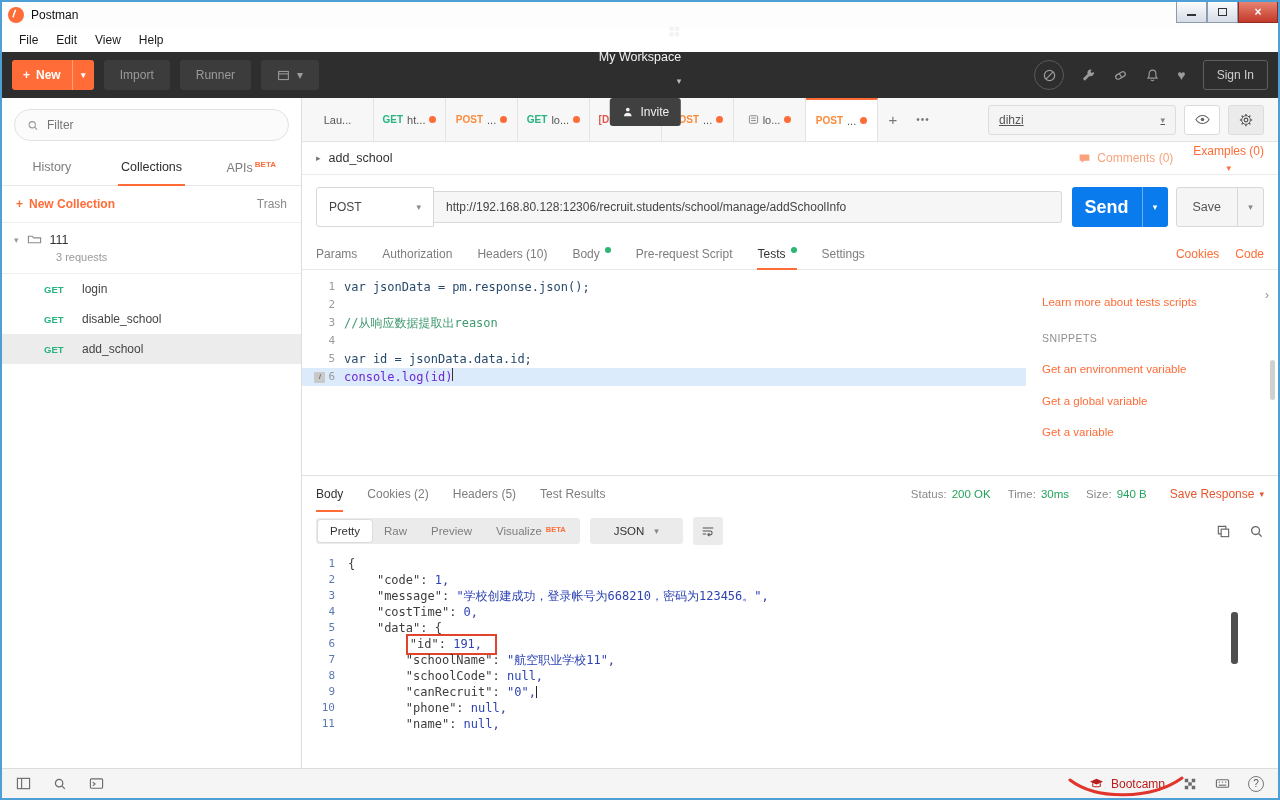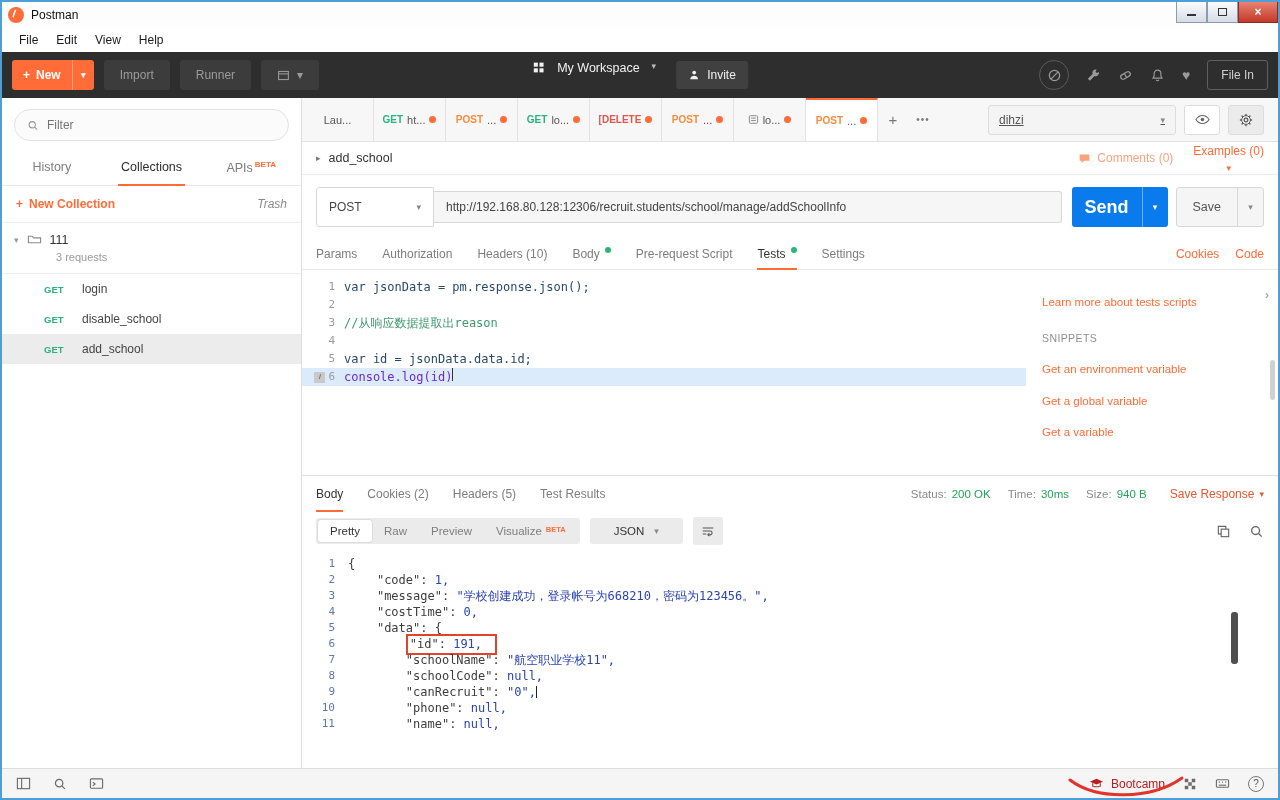--- a/index.html
+++ b/index.html
@@ -27,21 +27,21 @@
   
   .menubar { height:24px; display:flex; align-items:center; padding-left:8px; background:#fff; flex:none; }
   .menu-item { font-size:12px; padding:0 9px; color:#1a1a1a; }
 
   
   .appheader { height:46px; background:#2e2e2e; display:flex; align-items:center; padding:0 10px; position:relative; flex:none; }
   .btn-new { display:flex; align-items:stretch; background:#ff6c37; border-radius:3px; color:#fff; font-size:12px; font-weight:bold; overflow:hidden; height:30px; }
   .btn-new-main { padding:0 11px; display:flex; align-items:center; gap:6px; }
   .btn-new-caret { width:22px; display:flex; align-items:center; justify-content:center; border-left:1px solid rgba(255,255,255,.35); font-size:9px; }
   .hdr-btn { height:30px; padding:0 16px; background:#3c3c3c; color:#9b9b9b; font-size:12px; border-radius:3px; margin-left:10px; display:flex; align-items:center; gap:7px; }
-  .workspace-group { position:absolute; left:50%; transform:translateX(-50%); display:flex; align-items:flex-start; gap:12px; color:#f2f2f2; font-size:12.5px; }
+  .workspace-group { position:absolute; left:50%; transform:translateX(-50%); display:flex; align-items:flex-end; gap:12px; color:#f2f2f2; font-size:12.5px;flex-direction:column; }
   .ws-caret { color:#bbb; font-size:9px; }
   .invite-btn { background:#404040; color:#f0f0f0; padding:0 12px; height:28px; border-radius:3px; display:flex; align-items:center; gap:7px; font-size:12px; margin-left:8px; }
   .hdr-right { margin-left:auto; display:flex; align-items:center; gap:17px; color:#9b9b9b; }
   .offline-btn { width:30px; height:30px; border-radius:50%; border:1px solid #5a5a5a; display:flex; align-items:center; justify-content:center; color:#9b9b9b; }
   .heart-glyph { font-size:14px; }
   .signin-btn { height:30px; padding:0 13px; border:1px solid #5f5f5f; border-radius:3px; color:#cfcfcf; font-size:12px; display:flex; align-items:center; }
 
   
   .content { flex:1; display:flex; min-height:0; }
 
@@ -49,21 +49,21 @@
   .sidebar { width:300px; border-right:1px solid #ddd; display:flex; flex-direction:column; flex:none; background:#fff; }
   .filter-box { margin:11px 12px; height:32px; border:1px solid #e2e2e2; border-radius:16px; background:#fbfbfb; display:flex; align-items:center; padding:0 12px; gap:8px; color:#999; flex:none; }
   .filter-box input { border:none; outline:none; background:transparent; font-size:12px; color:#666; width:100%; font-family:inherit; }
   .side-tabs { display:flex; border-bottom:1px solid #e8e8e8; flex:none; }
   .side-tab { flex:1; text-align:center; font-size:12.5px; color:#7d7d7d; padding:8px 0 10px; position:relative; }
   .side-tab.active { color:#2d2d2d; }
   .side-tab.active::after { content:""; position:absolute; left:16px; right:16px; bottom:-1px; height:2px; background:#ff6c37; }
   .beta-sup { font-size:8px; color:#ff6c37; vertical-align:super; margin-left:2px; font-weight:bold; }
   .side-actions { display:flex; align-items:center; padding:11px 14px; border-bottom:1px solid #eee; font-size:12px; flex:none; }
   .new-col { color:#ff6c37; display:flex; gap:6px; align-items:center; font-weight:bold; }
-  .trash { margin-left:auto; color:#8a8a8a;font-style:italic; }
+  .trash { margin-left:auto; color:#8a8a8a; }
   .collection-row { padding:9px 12px 10px; border-bottom:1px solid #eee; flex:none; }
   .col-head { display:flex; align-items:center; gap:8px; font-size:12.5px; color:#333; }
   .chev { color:#9a9a9a; font-size:9px; }
   .col-meta { font-size:11px; color:#9a9a9a; margin:4px 0 0 42px; }
   .req-row { height:30px; display:flex; align-items:center; padding-left:42px; gap:10px; font-size:12px; color:#444; flex:none; }
   .req-row .m { font-size:9.5px; font-weight:bold; width:28px; }
   .req-row.selected { background:#ececec; }
   .m-get { color:#26b47f; } .m-post { color:#fb8b3c; } .m-del { color:#e0564c; }
 
   
@@ -250,21 +250,21 @@
           <rect x="2.5" y="5.5" width="11" height="5" rx="2.5" fill="none" stroke="currentColor" stroke-width="1.3"></rect>
           <line x1="8" y1="5.5" x2="8" y2="10.5" stroke="currentColor" stroke-width="1.3"></line>
         </g>
       </svg>
     <svg class="ic" viewBox="0 0 16 16" width="15" height="15">
         <path d="M8 2.2a3.6 3.6 0 0 0-3.6 3.6v2.7L3.2 10.8h9.6L11.6 8.5V5.8A3.6 3.6 0 0 0 8 2.2z" fill="none" stroke="currentColor" stroke-width="1.2"></path>
         <path d="M6.6 12.6a1.5 1.5 0 0 0 2.8 0" fill="none" stroke="currentColor" stroke-width="1.2"></path>
       </svg>
     <span class="heart-glyph">♥</span>
     <div class="signin-btn">
-        <span>File In</span>
+        <span>Sign In</span>
       </div>
   </div>
 </div>
 
 <div class="content">
 
   <div class="sidebar">
     <div class="filter-box">
       <svg class="ic" viewBox="0 0 16 16" width="13" height="13">
           <circle cx="7" cy="7" r="4.2" fill="none" stroke="currentColor" stroke-width="1.4"></circle>

